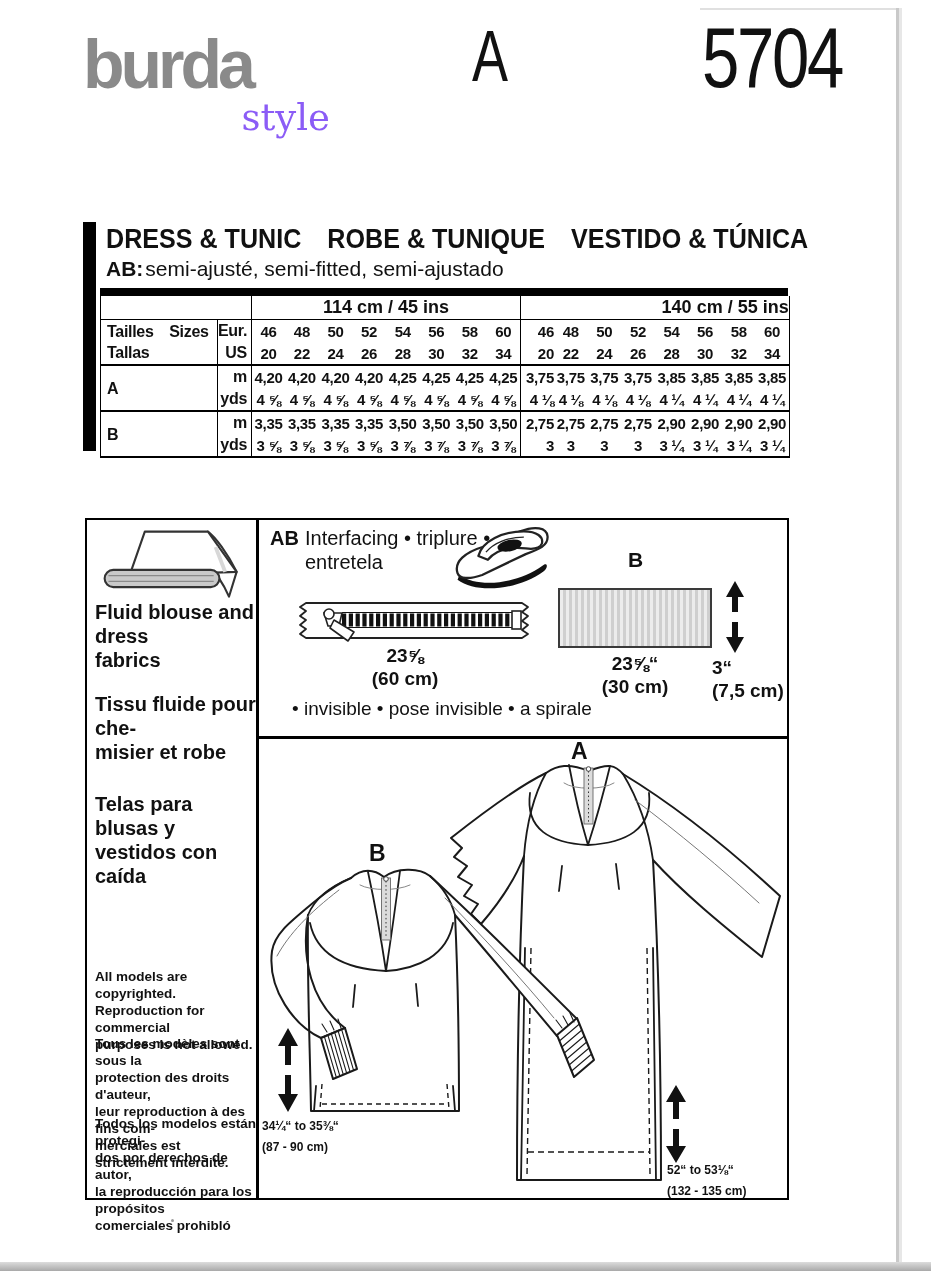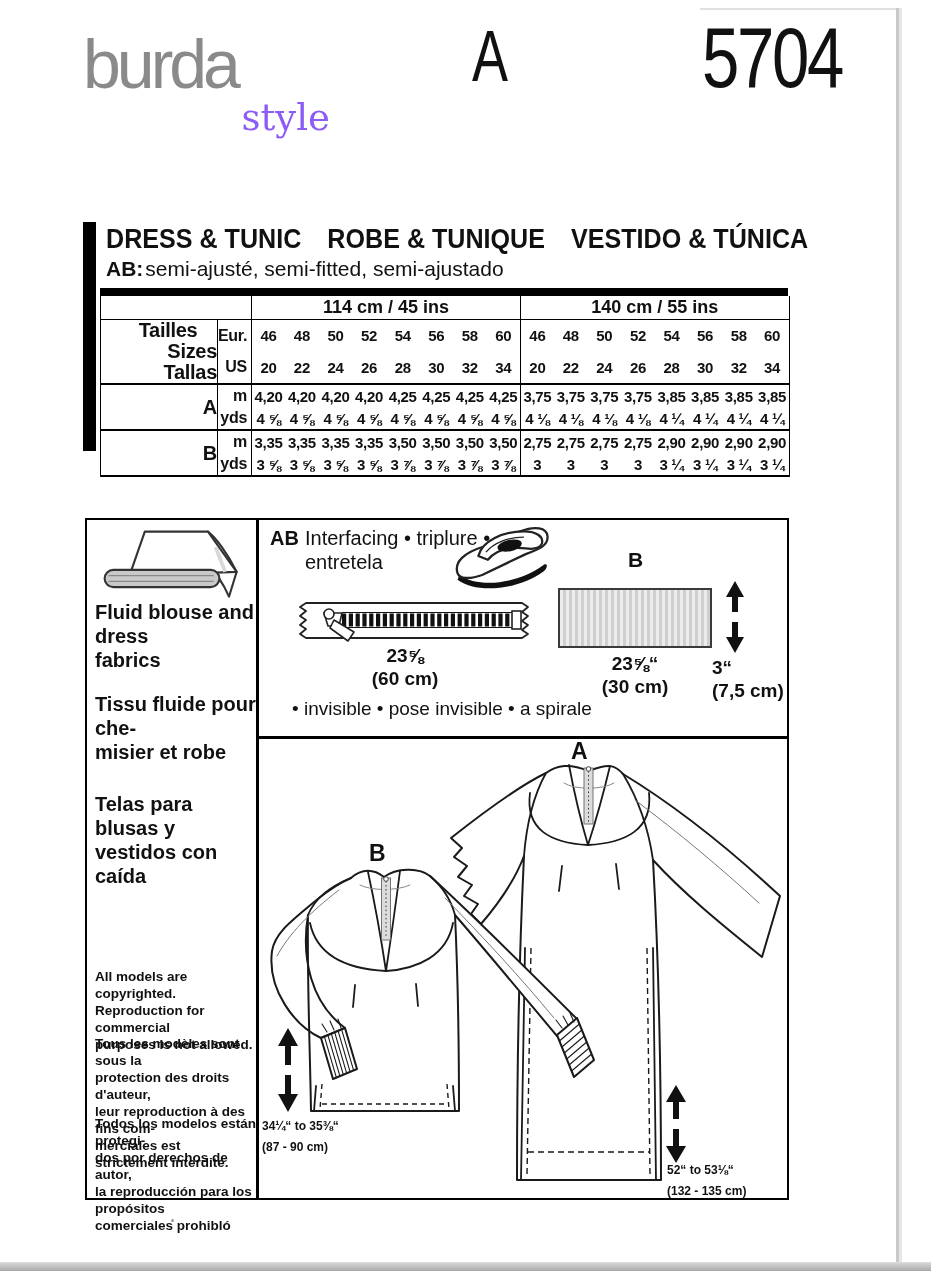--- a/index.html
+++ b/index.html
@@ -1,46 +1,46 @@
 <!DOCTYPE html>
 <html><head>
 <meta charset="utf-8">
 <style>
   html,body{margin:0;padding:0;background:#fff;}
   #page{position:relative;width:931px;height:1280px;background:#fff;overflow:hidden;
         font-family:"Liberation Sans",sans-serif;color:#111;}
   .abs{position:absolute;}
   .ml{white-space:pre-line;}
   
-  #brand{left:83px;top:30px;font-size:68px;font-weight:normal;letter-spacing:-4px;color:#8a8a8a;line-height:1;}
+  #brand{left:83px;top:30px;font-size:68px;font-weight:bold;letter-spacing:-4px;color:#8a8a8a;line-height:1;}
   #brand-sub{left:168px;top:99px;width:162px;text-align:right;font-family:"DejaVu Serif",serif;
              font-size:37px;color:#8b5cf6;line-height:1;letter-spacing:0px;}
   #view-letter{left:472px;top:20px;font-size:72px;font-weight:500;line-height:1;
                transform:scaleX(0.75);transform-origin:left top;}
   #pattern-number{left:702px;top:14px;font-size:86px;font-weight:500;letter-spacing:-3px;line-height:1;
                   transform:scaleX(0.78);transform-origin:left top;}
   
   #title-bar{left:83px;top:222px;width:13px;height:229px;background:#000;}
   #title-line{left:106px;top:224px;font-size:27px;font-weight:bold;white-space:nowrap;
               transform:scaleX(0.93);transform-origin:left top;}
   #title-line span{margin-right:28px;}
   #fit-line{left:106px;top:257px;font-size:21px;white-space:nowrap;}
   #fit-line b{margin-right:2px;}
   
   #table-bar{left:100px;top:288px;width:688px;height:8px;background:#000;}
   #table-wrap{left:100px;top:296px;}
   #fab-table{border-collapse:collapse;table-layout:fixed;width:688px;font-weight:bold;}
   #fab-table td{height:22px;padding:0;text-align:center;font-size:15px;white-space:nowrap;
                 letter-spacing:-0.3px;vertical-align:middle;}
   #fab-table{border:1.6px solid #000;border-top:none;border-bottom:2.2px solid #000;}
-  #fab-table td.lbl{text-align:right;padding-left:6px;white-space:pre-line;font-size:20px;line-height:21px;}
+  #fab-table td.lbl{text-align:left;padding-left:6px;white-space:pre-line;font-size:16px;line-height:21px;}
   #fab-table td.unit{text-align:right;padding-right:4px;border-left:1.5px solid #000;
                      border-right:1.9px solid #000;font-size:16px;}
   #fab-table td.lblmerge{border-right:1.9px solid #000;}
-  #fab-table td.g2{border-left:1.9px solid #000;}
+  #fab-table td.g2{border-left:1.9px solid #000;text-align:right;}
   #fab-table td.wg{font-size:18px;border-bottom:1.5px solid #000;height:23px;letter-spacing:0;}
   #fab-table tr.r-us td{border-bottom:2.2px solid #000;}
   #fab-table tr.r-ayds td{border-bottom:2.2px solid #000;}
   #fab-table td.bb{border-bottom:2.2px solid #000;}
   
   #lower-box{left:85px;top:518px;width:704px;height:682px;border:2.5px solid #000;box-sizing:border-box;}
   #col-divider{left:256px;top:518px;width:2.5px;height:682px;background:#000;}
   #row-divider{left:256px;top:736px;width:533px;height:2.5px;background:#000;}
   .panel-text{font-size:20px;line-height:24px;font-weight:bold;}
   .copy-text{font-size:13.5px;line-height:17px;font-weight:bold;}

